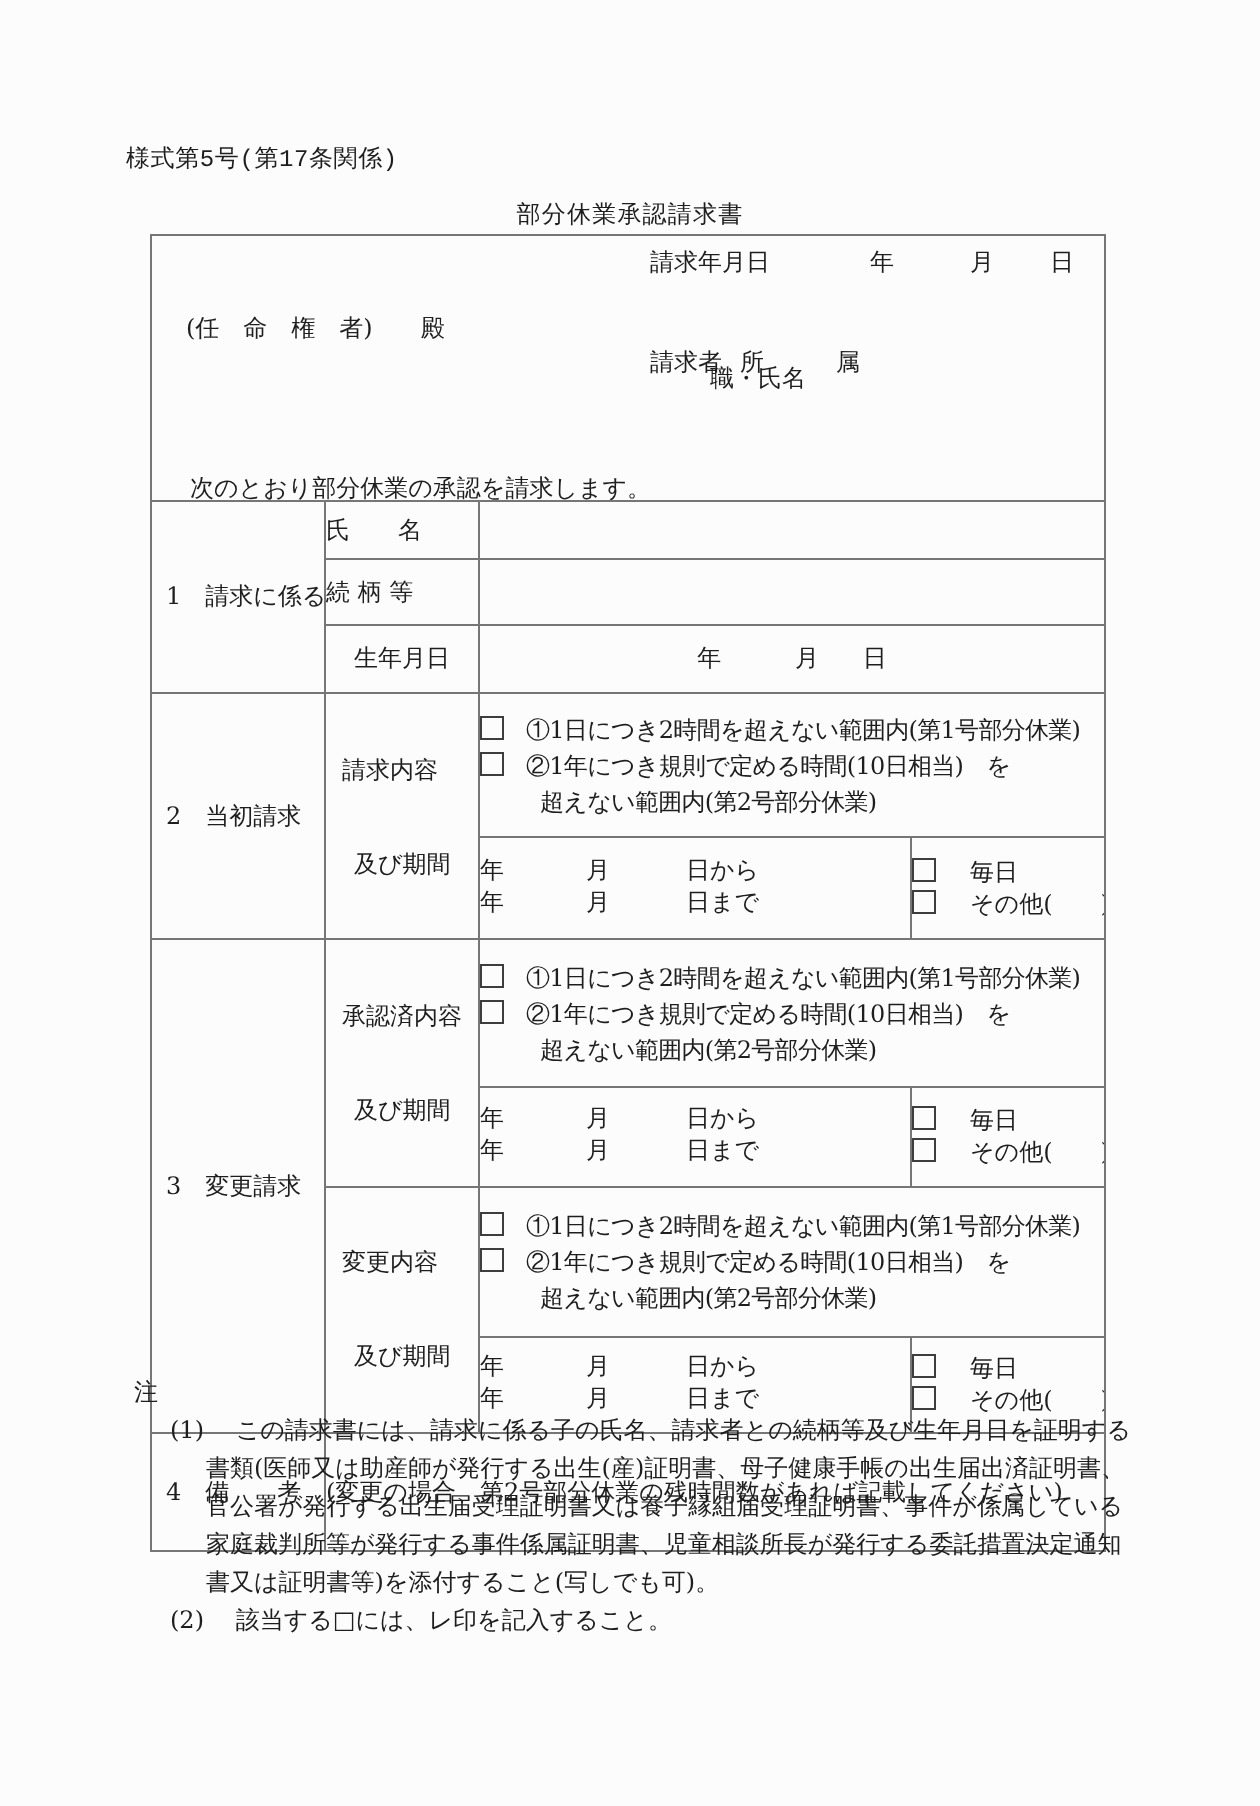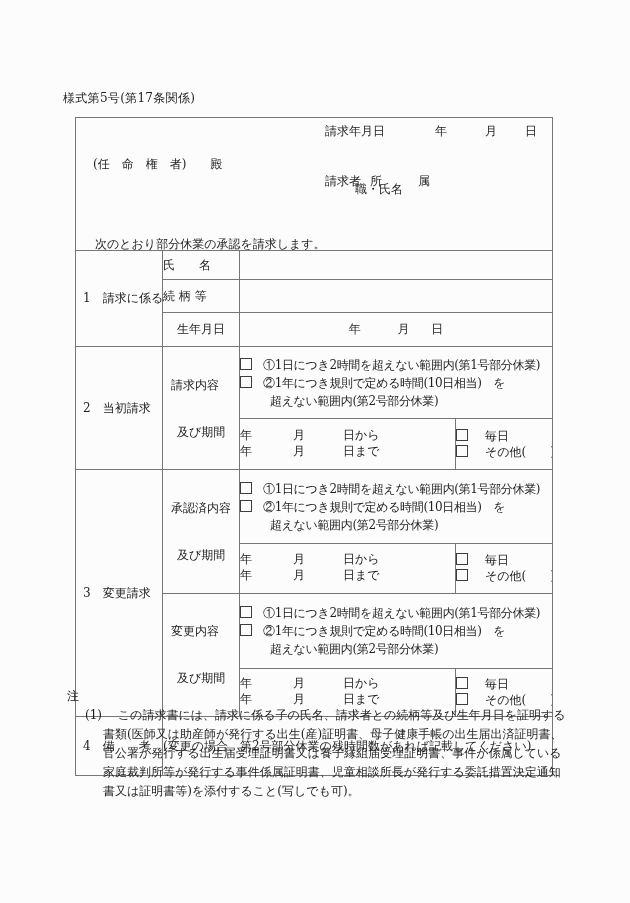--- a/index.html
+++ b/index.html
@@ -1,21 +1,21 @@
 <!DOCTYPE html>
 <html><head>
 <meta charset="utf-8">
 <style>
   html,body{margin:0;padding:0;background:#e8e8e8;}
   .page{
     position:relative;width:630px;height:903px;background:#fcfcfc;
     font-family:"DejaVu Serif","Liberation Serif",serif;
     color:#1e1e1e;font-size:12px;line-height:1.2;overflow:hidden;
   }
-  .form-number{position:absolute;left:63px;top:91px;letter-spacing:.3px;}
+  .form-number{position:absolute;left:63px;top:73px;letter-spacing:.3px;font-family:Liberation Mono, monospace;}
   .doc-title{position:absolute;left:0;right:0;top:100px;text-align:center;letter-spacing:.6px;}
   table.main{
     position:absolute;left:75px;top:117px;width:477px;
     border-collapse:collapse;table-layout:fixed;
   }
   table.main td{border:1px solid #767676;padding:0;vertical-align:middle;overflow:hidden;}
   
   tr.h132>td{height:132px;} tr.h28>td{height:28px;} tr.h32>td{height:32px;}
   tr.h33>td{height:33px;text-align:center;} tr.h54>td{height:54px;} tr.h38>td{height:38px;}
   tr.h57>td{height:57px;} tr.h55>td{height:55px;} tr.h35>td{height:35px;}
@@ -62,20 +62,21 @@
   .notes{position:absolute;left:67px;top:687px;width:500px;line-height:19px;}
   .note-items{margin-left:18px;width:482px;}
   .note{padding-left:18px;text-indent:-18px;}
 </style>
 </head>
 <body>
 
 <div class="page">
 
   <div class="form-number">様式第5号(第17条関係)</div>
+  <div class="doc-title">部分休業承認請求書</div>
 
   <table class="main">
     <colgroup>
       <col style="width:87px">
         <col style="width:77px">
         <col style="width:216px">
         <col style="width:97px">
     </colgroup>
 
     <tbody>
@@ -205,16 +206,17 @@
         <div>(変更の場合、第2号部分休業の残時間数があれば記載してください)</div>
       </td>
     </tr>
   </tbody>
     </table>
 
   <div class="notes">
     <div>注</div>
     <div class="note-items">
       <div class="note">(1)　 この請求書には、請求に係る子の氏名、請求者との続柄等及び生年月日を証明する書類(医師又は助産師が発行する出生(産)証明書、母子健康手帳の出生届出済証明書、官公署が発行する出生届受理証明書又は養子縁組届受理証明書、事件が係属している家庭裁判所等が発行する事件係属証明書、児童相談所長が発行する委託措置決定通知書又は証明書等)を添付すること(写しでも可)。</div>
+      <div class="note">(2)　 該当する□には、レ印を記入すること。</div>
     </div>
   </div>
 
 </div>
 
 </body></html>

